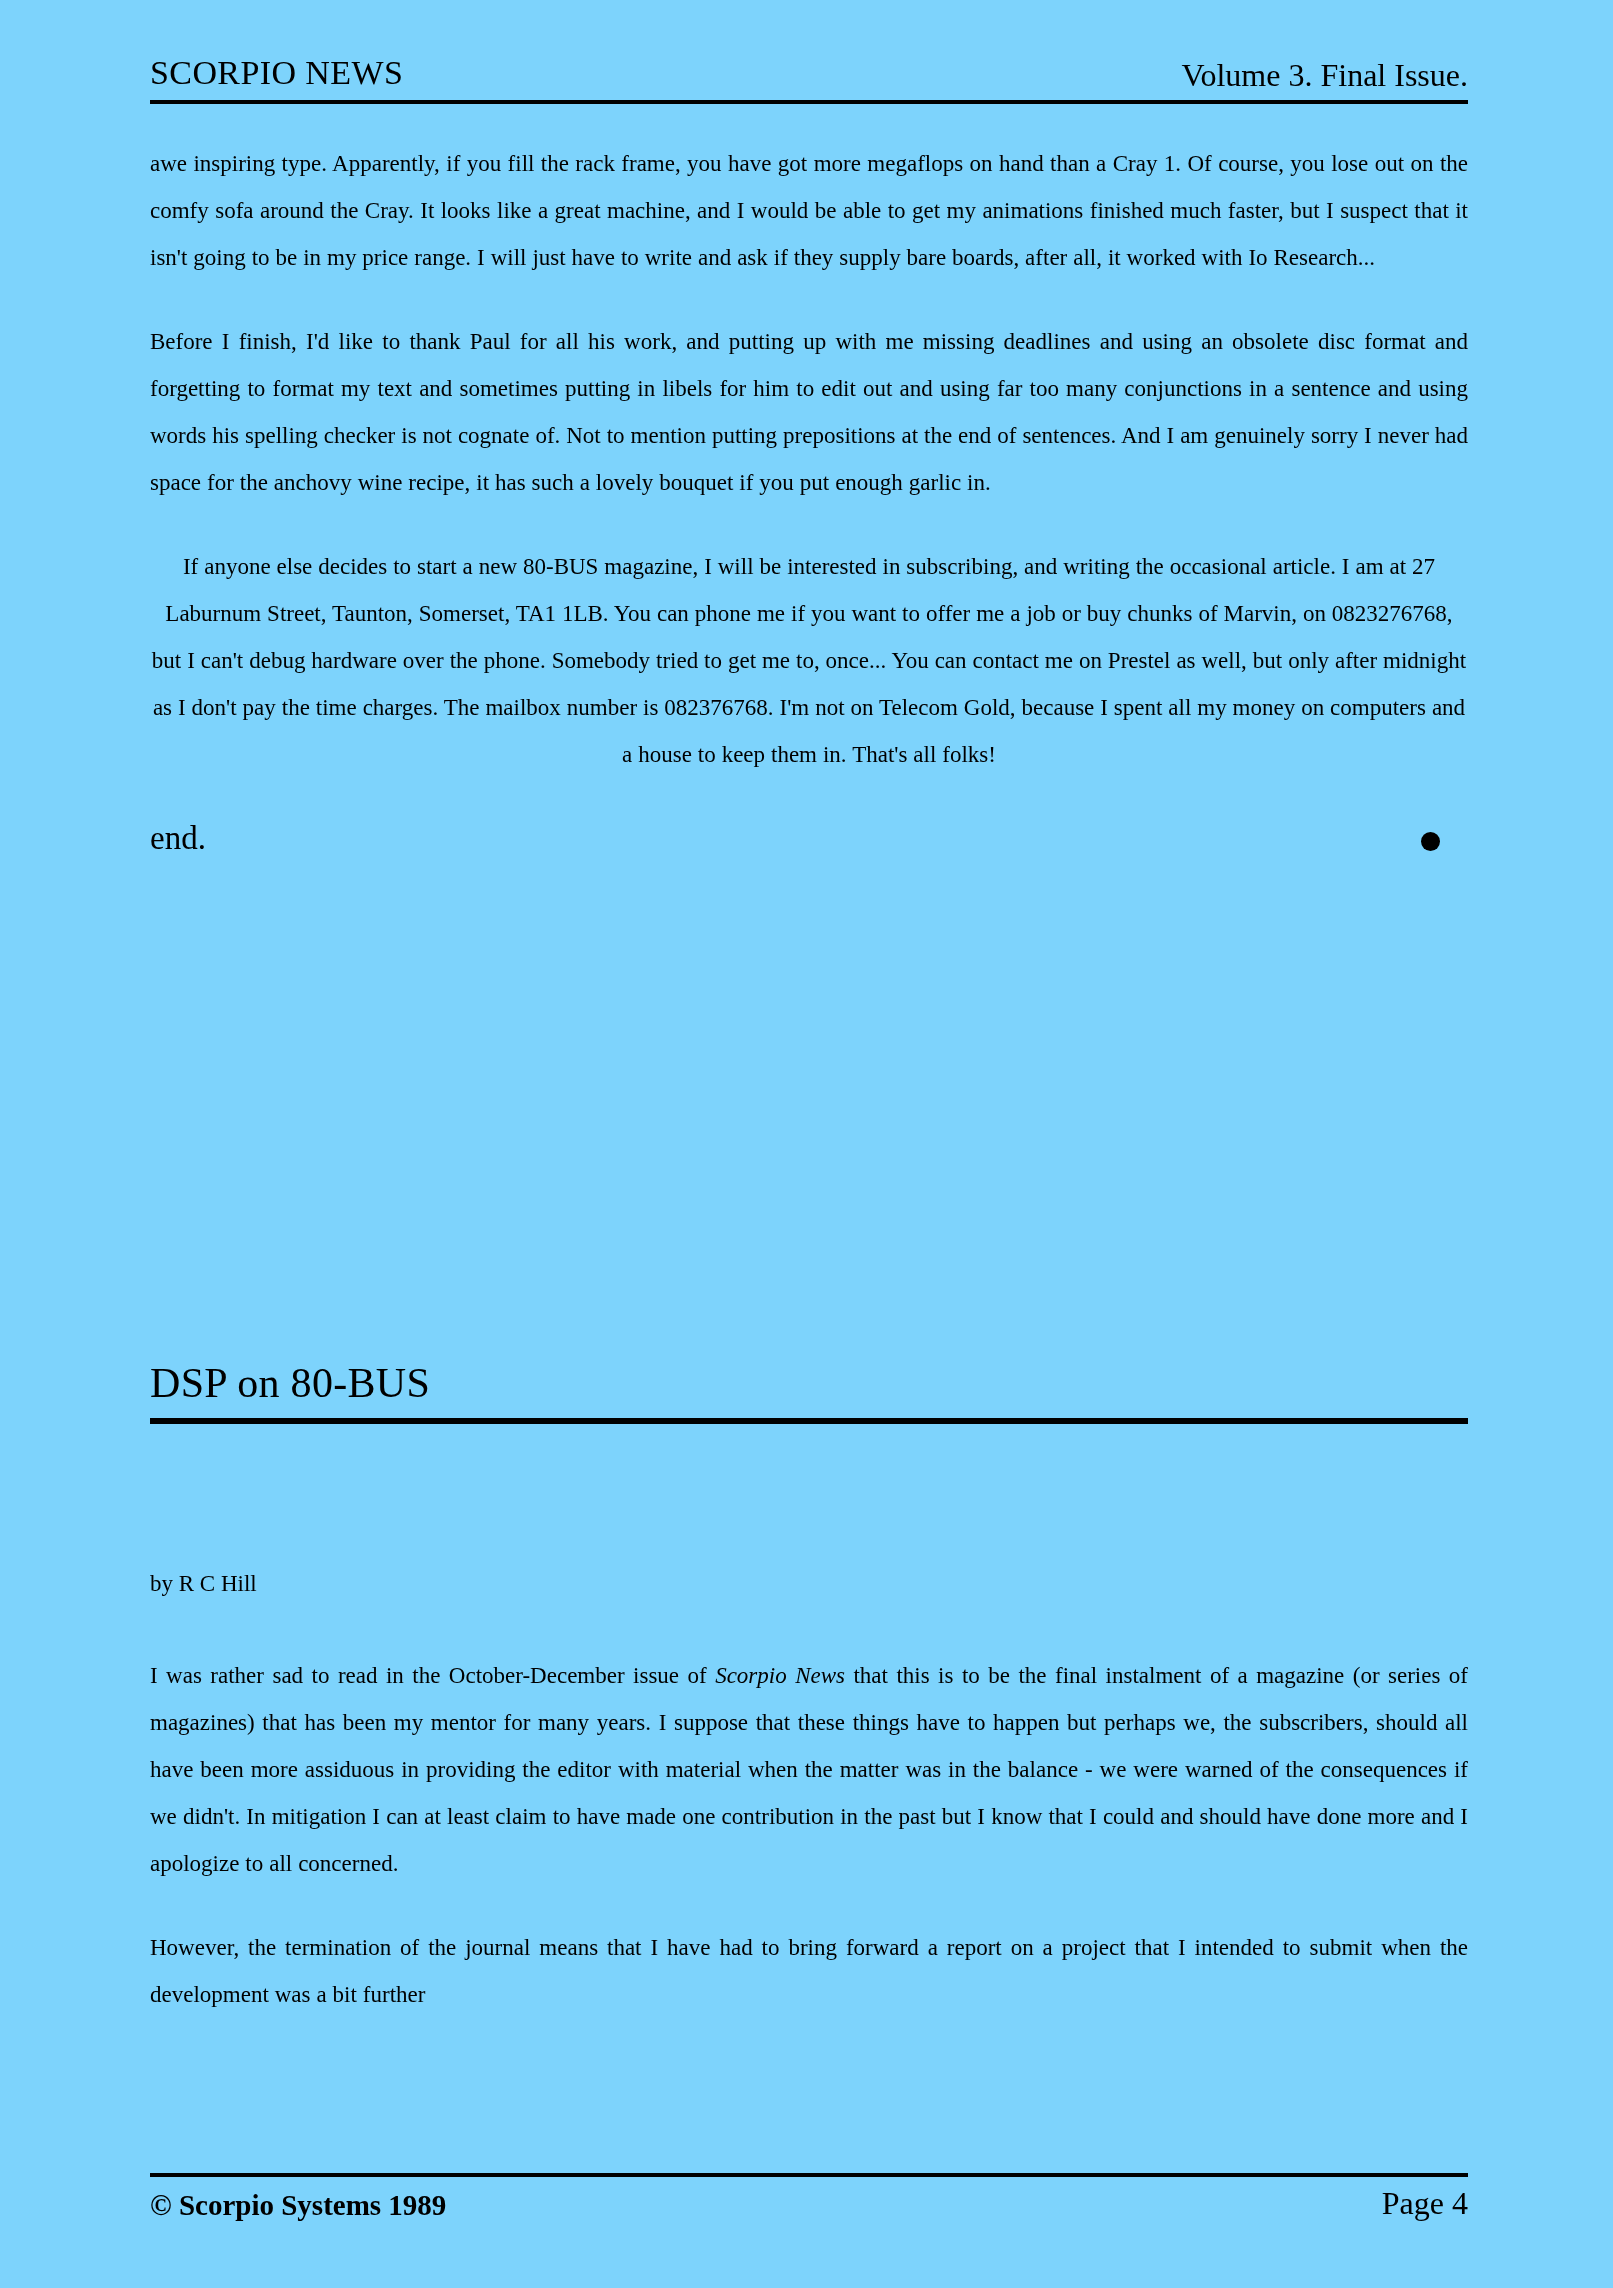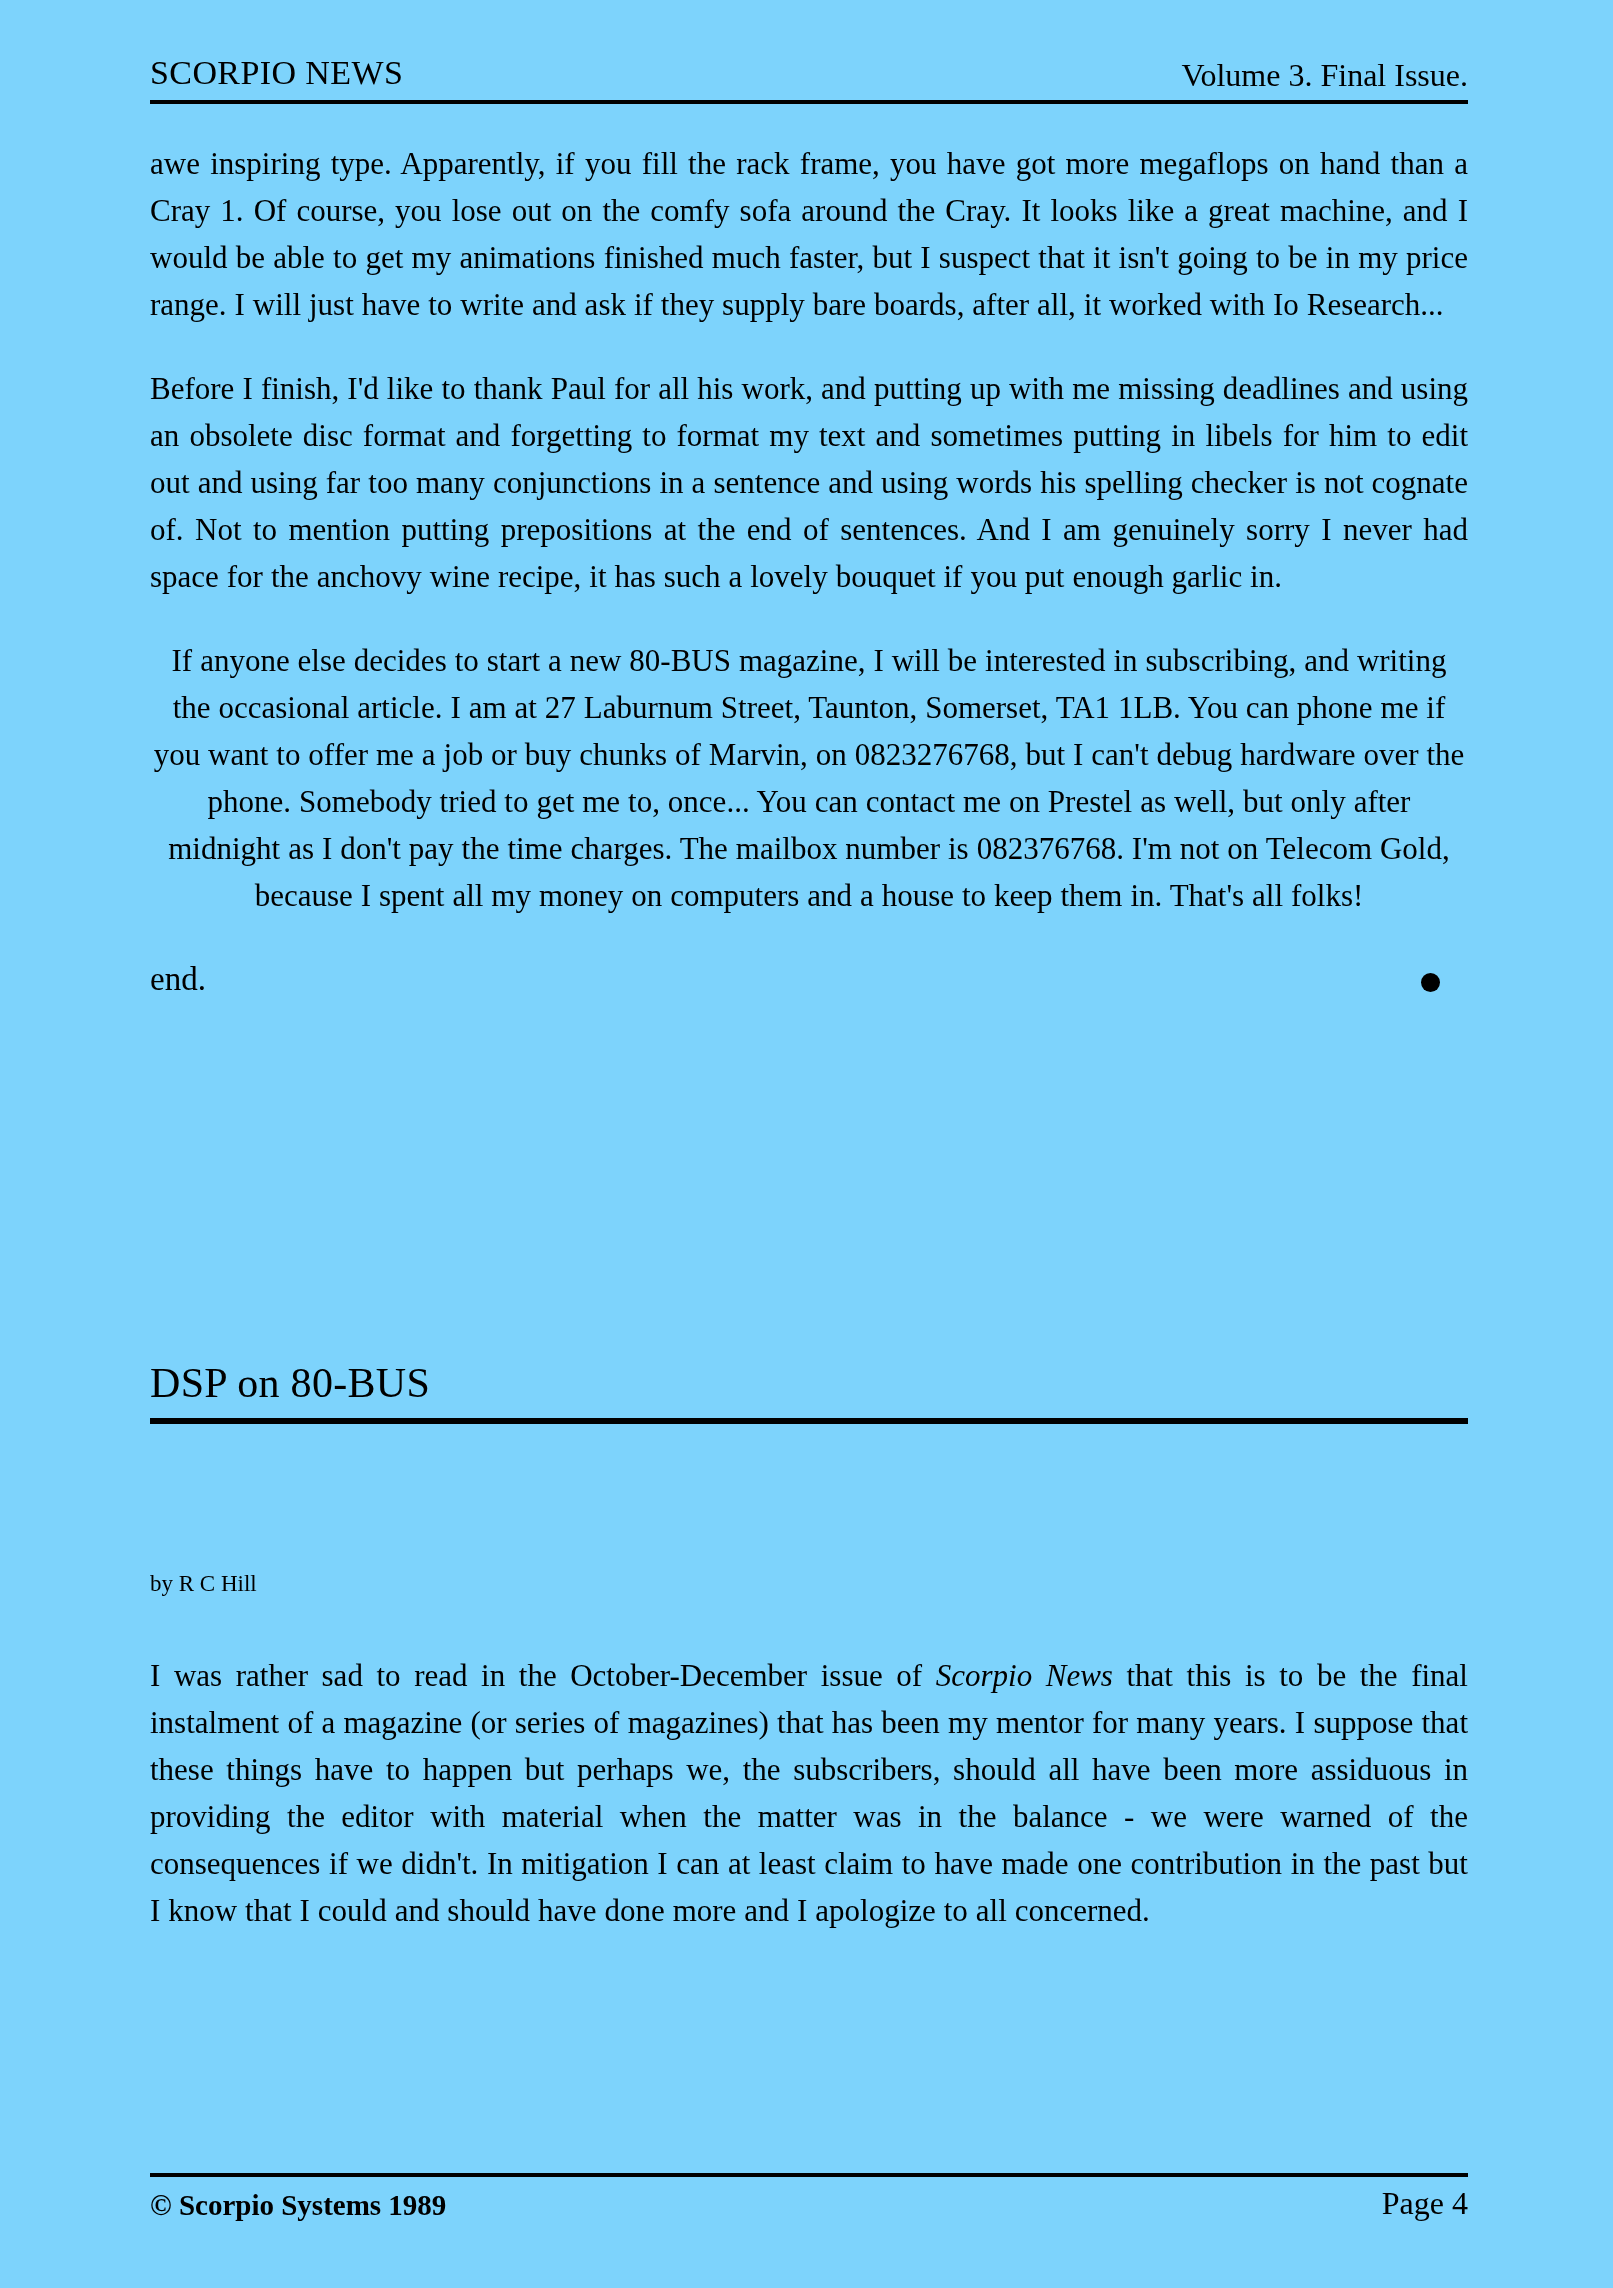--- a/index.html
+++ b/index.html
@@ -61,21 +61,21 @@
 
   
   .body-col {
     position: absolute;
     left: 0;
     top: 140px;
     width: 1318px;
   }
   p.para {
     margin: 0 0 37px 0;
-    font-size: 31px;
+    font-size: 23px;
     line-height: 47px;
     text-align: justify;
     text-justify: inter-word;
     word-spacing: 0.2px;
   }
   p.para.last-loose {
     text-align: center;
   }
   .ital {
     font-style: italic;
@@ -192,20 +192,21 @@
 
     <div class="article-head">
       <div class="article-title">DSP on 80-BUS</div>
       <div class="rule-article"></div>
     </div>
 
     <div class="byline">by R C Hill</div>
 
     <div class="body-col-2">
       <p class="para"><span>I was rather sad to read in the October-December issue of </span><span class="ital">Scorpio News</span><span> that this is to be the final instalment of a magazine (or series of magazines) that has been my mentor for many years. I suppose that these things have to happen but perhaps we, the subscribers, should all have been more assiduous in providing the editor with material when the matter was in the balance - we were warned of the consequences if we didn't. In mitigation I can at least claim to have made one contribution in the past but I know that I could and should have done more and I apologize to all concerned.</span></p>
+      <p class="para">However, the termination of the journal means that I have had to bring forward a report on a project that I intended to submit when the development was a bit further</p>
     </div>
 
     <div class="rule-foot"></div>
     <div class="footer">
       <div class="footer-left">© Scorpio Systems 1989</div>
       <div class="footer-right">Page 4</div>
     </div>
 
   </div>
 </div>

